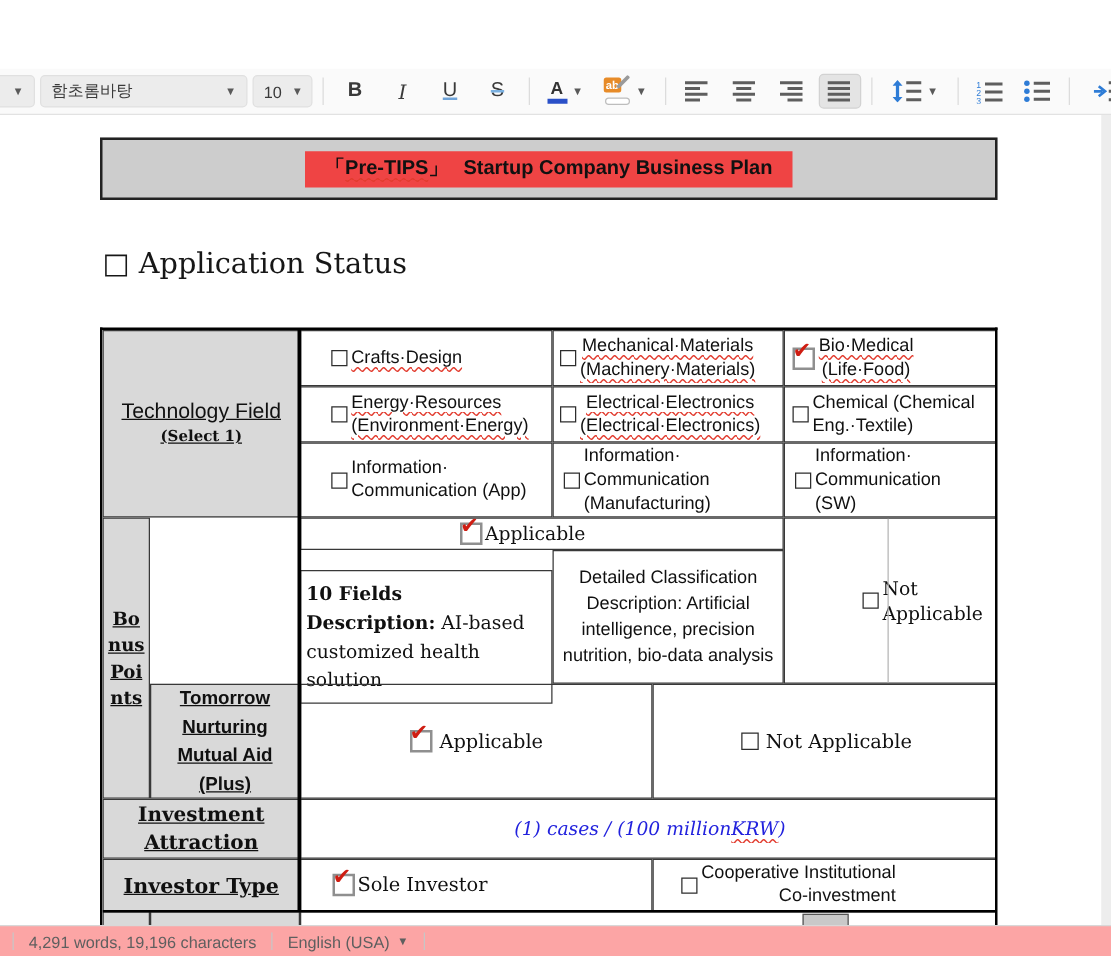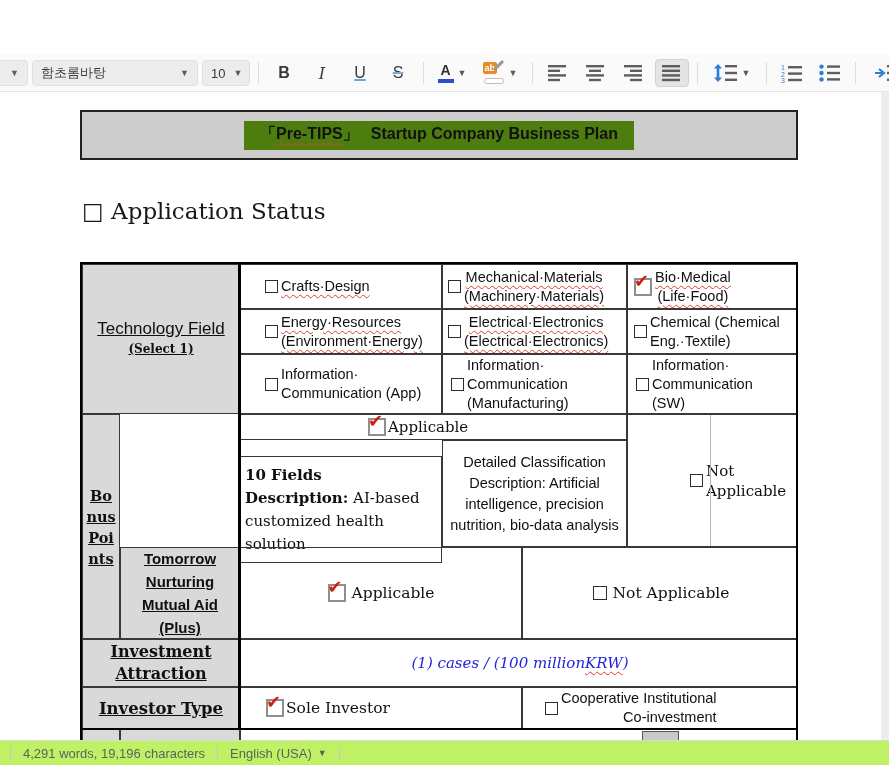--- a/index.html
+++ b/index.html
@@ -42,21 +42,21 @@
   .hl-bar{position:absolute;left:1px;bottom:0;width:18px;height:4px;background:#fff;
     border:1px solid #bdbdbd;border-radius:3px;}
   
   .doc{position:absolute;top:92px;left:0;width:881px;height:648px;background:#fff;}
   .scrollstrip{position:absolute;top:92px;right:0;width:8px;height:648px;background:#ededed;}
   .title-box{
     position:absolute;left:80px;top:18px;width:718px;height:50px;background:#cdcdcd;
     border:2px solid #222;box-sizing:border-box;display:flex;align-items:center;justify-content:center;
   }
   .title-inner{
-    background:#4d7c0f;padding:3px 16px 5px;font-size:16px;font-weight:bold;color:#111;
+    background:#ef4444;padding:3px 16px 5px;font-size:16px;font-weight:bold;color:#111;
     white-space:nowrap;
   }
   .title-gap{display:inline-block;width:12px;}
   .heading{
     position:absolute;left:82px;top:106px;font-family:"DejaVu Serif",serif;
     font-size:23px;color:#171717;
   }
   .wavy{
     text-decoration-line:underline;text-decoration-style:wavy;
     text-decoration-color:#e23b2e;text-decoration-thickness:1px;text-underline-offset:3px;
@@ -85,21 +85,21 @@
   .cb.checked::after{
     content:"\2714";position:absolute;left:-2px;top:-9px;color:#cf1d12;
     font-size:18px;font-weight:bold;font-family:"DejaVu Sans",sans-serif;
   }
   .vthick{position:absolute;left:156px;top:0;width:3px;height:465px;background:#000;}
   .hthick{position:absolute;left:0;top:464px;width:718px;height:2px;background:#000;}
   .faintline{position:absolute;left:82px;top:0;width:1px;height:100%;background:#b5b5b5;}
   .chip{position:absolute;left:560px;top:467px;width:37px;height:10px;background:#c9c9c9;border:1px solid #555;box-sizing:border-box;}
   
   .statusbar{
-    position:absolute;left:0;top:740px;width:889px;height:25px;background:#bef264;
+    position:absolute;left:0;top:740px;width:889px;height:25px;background:#fca5a5;
     border-top:1px solid #d8d8d8;display:flex;align-items:center;gap:12px;
     font-size:13px;color:#5f5f5f;box-sizing:border-box;padding-left:10px;
   }
   .sb-sep{width:1px;height:14px;background:#c6c6c6;flex:none;}
   .sb-caret{font-size:9px;color:#5f5f5f;margin-left:6px;}
   svg text{font-family:"Liberation Sans",sans-serif;}
 </style>
 </head>
 <body>
 

